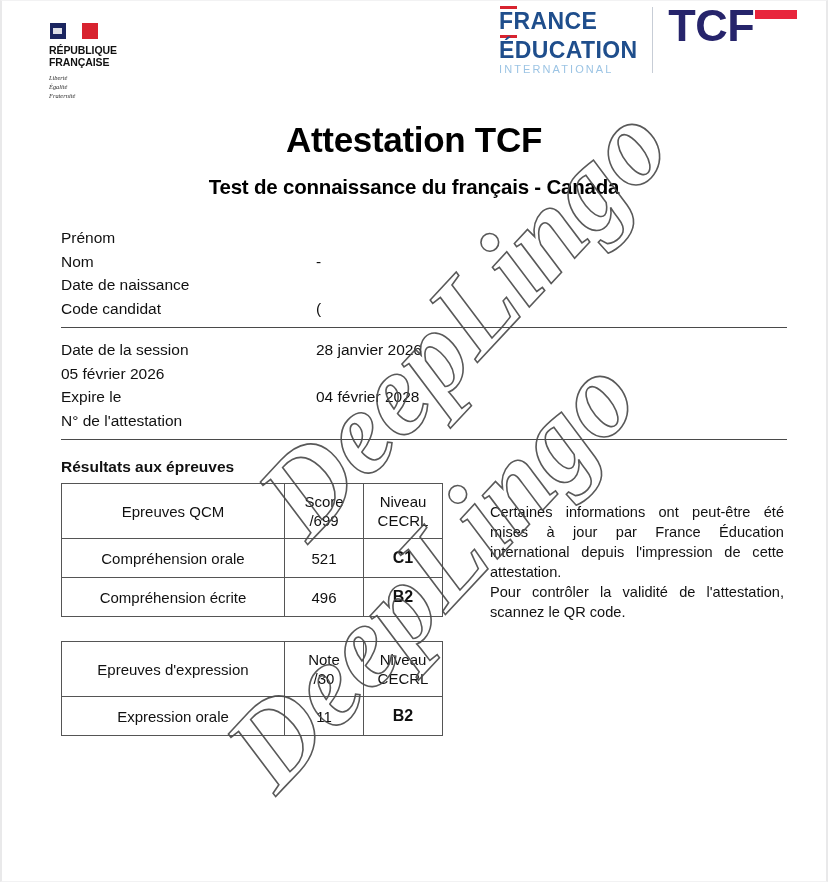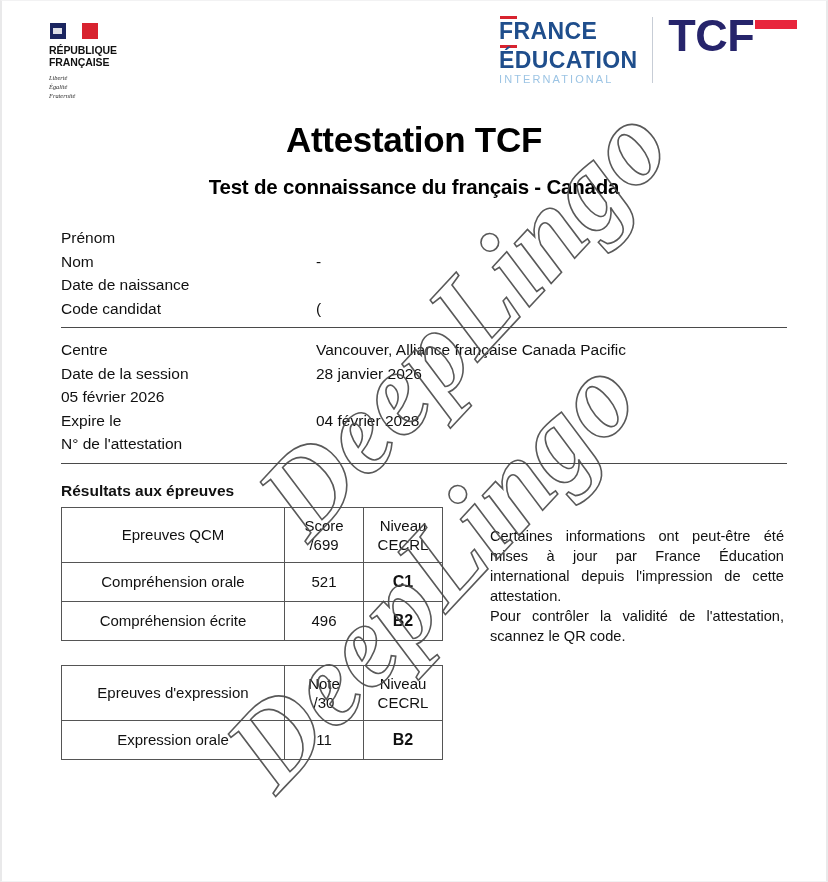--- a/index.html
+++ b/index.html
@@ -73,21 +73,21 @@
     font-style: italic;
     font-size: 6.4px;
     line-height: 1.45;
     color: #2b2b2b;
   }
 
   
   .fei-lockup {
     position: absolute;
     left: 497px;
-    top: 14px;
+    top: 4px;
     display: flex;
     align-items: stretch;
   }
   .fei-block {
     text-align: left;
     padding-right: 14px;
   }
   .fei-line1, .fei-line2 {
     font-size: 23px;
     font-weight: bold;
@@ -322,24 +322,20 @@
     </div>
     <div class="info-row">
       <div class="info-label">Code candidat</div>
       <div class="info-value">(</div>
     </div>
 
     <hr class="hrule">
     <div class="block-gap"></div>
 
     <div>
-      <div class="info-row">
-        <div class="info-label">Centre</div>
-        <div class="info-value">Vancouver, Alliance française Canada Pacific</div>
-      </div>
       <div class="info-row">
         <div class="info-label">Date de la session</div>
         <div class="info-value">28 janvier 2026</div>
       </div>
       <div class="info-row">
         <div class="info-value">05 février 2026</div>
       </div>
       <div class="info-row">
         <div class="info-label">Expire le</div>
         <div class="info-value">04 février 2028</div>

